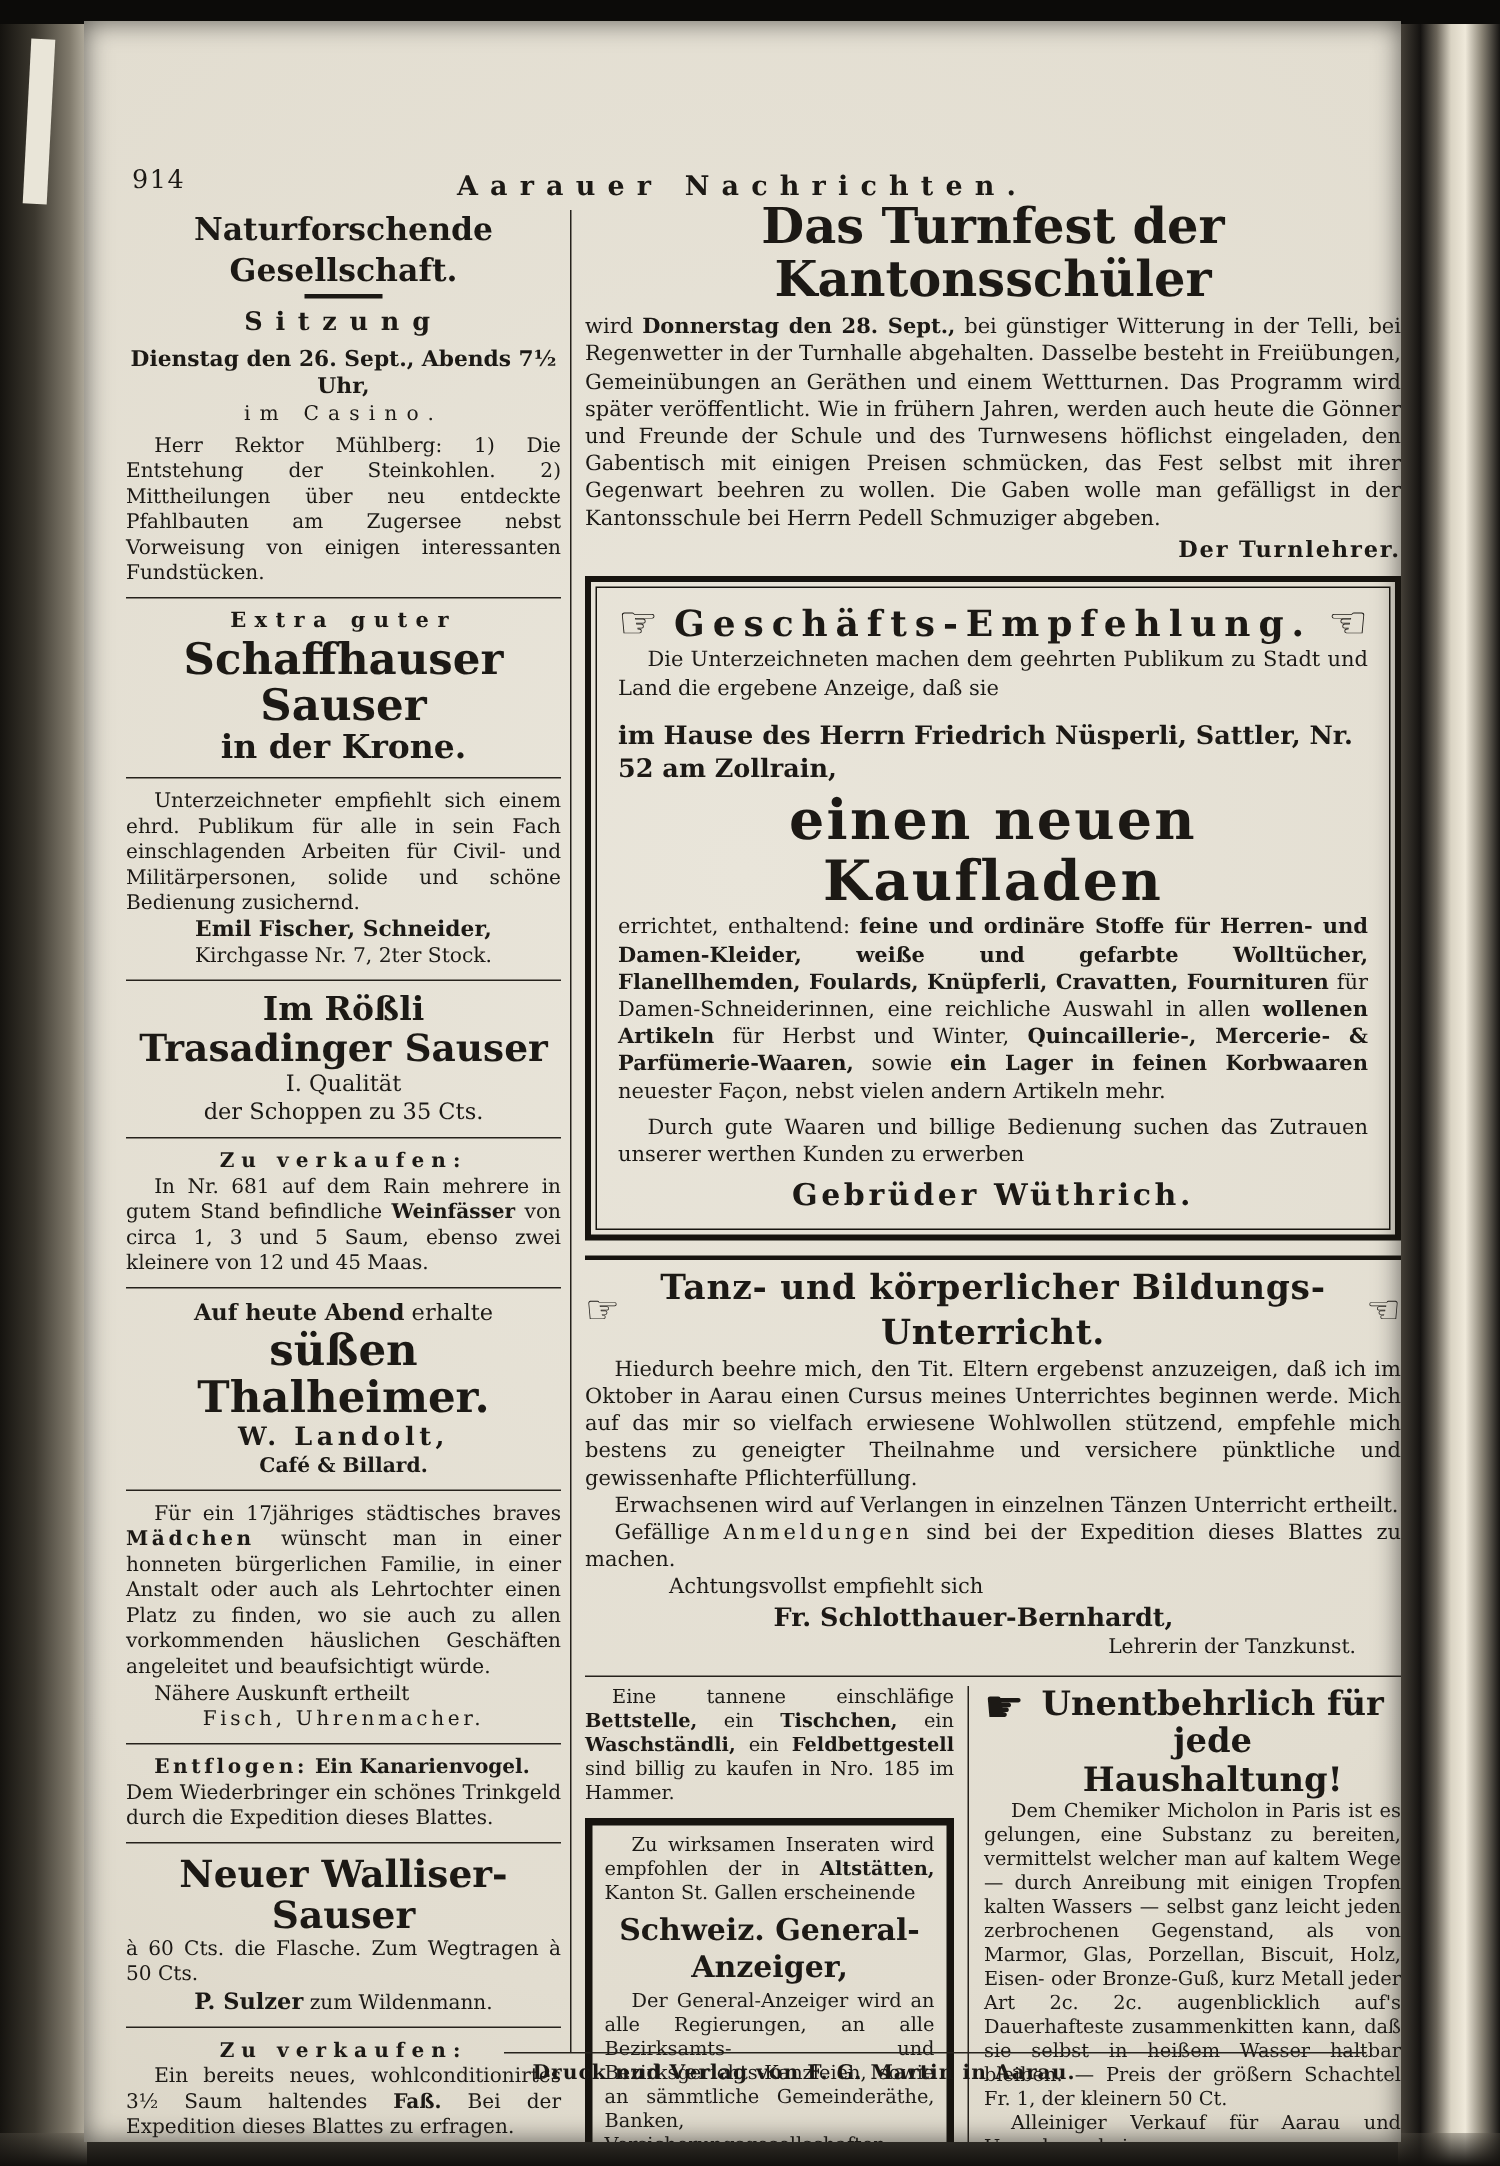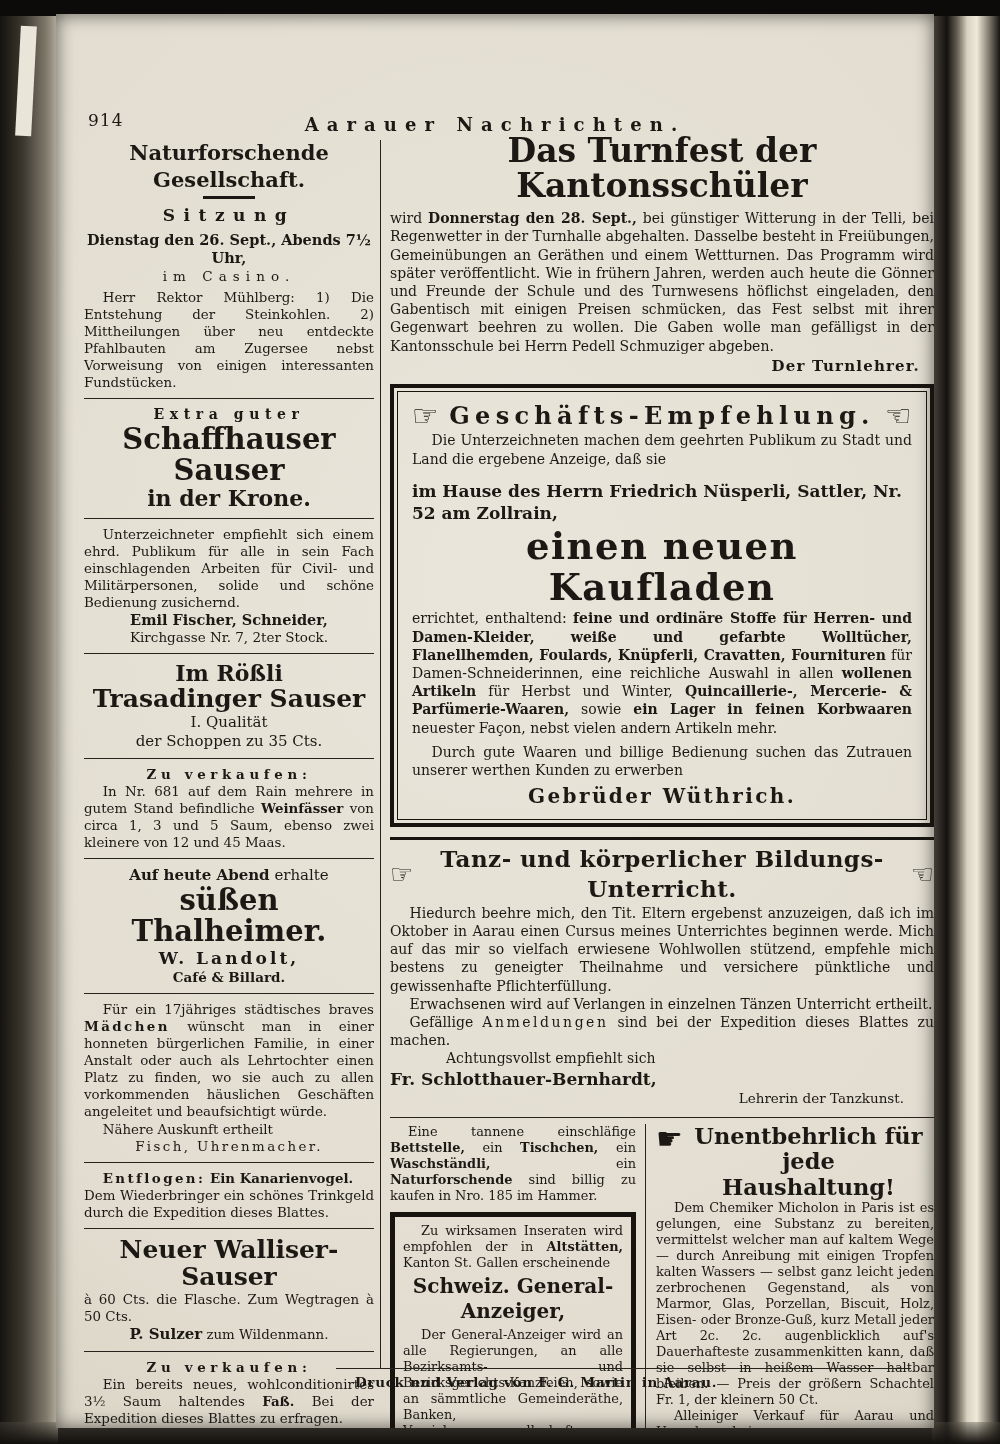--- a/index.html
+++ b/index.html
@@ -61,34 +61,34 @@
   .h-big   { font-size:29px; font-weight:bold; text-align:center; line-height:1.08; }
   .h-big2  { font-size:22px; font-weight:bold; text-align:center; line-height:1.1; }
   .h-med   { font-size:25px; font-weight:bold; text-align:center; line-height:1.1; }
   .h-sub   { font-size:15px; text-align:center; }
   .sig     { text-align:center; font-weight:bold; font-size:14.5px; }
   .sig-n   { text-align:center; font-size:13.5px; }
 
   
   .col-right { font-size:14px; line-height:1.3; }
   .h-turnfest { font-size:33px; font-weight:bold; text-align:center; line-height:1.05; margin-bottom:6px; }
-  .turn-sig { text-align:right; font-weight:bold; font-size:15px; letter-spacing:.08em; padding-right:14px; margin-top:2px; }
+  .turn-sig { text-align:right; font-weight:bold; font-size:15px; letter-spacing:.08em; margin-top:2px; }
 
   .gbox { border:4px solid #17140f; padding:3px; margin-top:8px; }
   .gbox-inner { border:1.2px solid #17140f; padding:8px 14px 10px; }
   .gbox-titlerow { display:flex; align-items:center; justify-content:space-between; }
   .gbox-title { font-size:24px; font-weight:bold; letter-spacing:.22em; text-align:center; flex:1; }
   .gbox-line2 { font-size:17px; font-weight:bold; margin-top:12px; }
   .gbox-head  { font-size:37px; font-weight:bold; text-align:center; letter-spacing:.04em; line-height:1.1; margin:2px 0; }
   .gbox-sig   { text-align:center; font-size:20px; font-weight:bold; letter-spacing:.12em; margin-top:4px; }
 
   .tanz { margin-top:10px; border-top:3px solid #17140f; padding-top:4px; }
   .tanz-titlerow { display:flex; align-items:center; justify-content:space-between; }
   .tanz-title { flex:1; text-align:center; font-size:23px; font-weight:bold; letter-spacing:.02em; }
-  .tanz-sig  { text-align:left; font-size:17px; font-weight:bold; padding-right:26px; }
+  .tanz-sig  { text-align:center; font-size:17px; font-weight:bold; padding-right:26px; }
   .tanz-sig2 { text-align:right; font-size:13.5px; padding-right:30px; }
 
   .subcols { display:flex; margin-top:10px; border-top:1.2px solid #26221c; padding-top:6px; }
   .sub-left  { width:256px; padding-right:9px; border-right:1.3px solid #26221c; font-size:12.9px; line-height:1.24; }
   .sub-right { width:288px; padding-left:10px; font-size:12.9px; line-height:1.24; }
 
   .abox { border:5px solid #17140f; padding:6px 8px; margin:8px 0 6px; }
   .h-anz { font-size:20px; font-weight:bold; text-align:center; margin:3px 0; }
 
   .unent-row { display:flex; align-items:flex-start; }
@@ -225,21 +225,21 @@
       <p class="just ind"><span>Gefällige </span><span class="sp2">Anmeldungen</span><span> sind bei der Expedition dieses Blattes zu machen.</span></p>
       <div style="padding-left:56px;">Achtungsvollst empfiehlt sich</div>
       <div class="tanz-sig">Fr. Schlotthauer-Bernhardt,</div>
       <div class="tanz-sig2">Lehrerin der Tanzkunst.</div>
     </div>
 
     <div class="subcols">
 
       <div class="sub-left">
         <div>
-          <p class="just ind"><span>Eine tannene einschläfige </span><span class="b">Bettstelle,</span><span> ein </span><span class="b">Tischchen,</span><span> ein </span><span class="b">Waschständli,</span><span> ein </span><span class="b">Naturforschende</span><span> sind billig zu kaufen in Nro. 185 im Hammer.</span></p>
+          <p class="just ind"><span>Eine tannene einschläfige </span><span class="b">Bettstelle,</span><span> ein </span><span class="b">Tischchen,</span><span> ein </span><span class="b">Waschständli,</span><span> ein </span><span class="b">Feldbettgestell</span><span> sind billig zu kaufen in Nro. 185 im Hammer.</span></p>
         </div>
 
         <div class="abox">
           <p class="just ind"><span>Zu wirksamen Inseraten wird empfohlen der in </span><span class="b">Altstätten,</span><span> Kanton St. Gallen erscheinende</span></p>
           <div class="h-anz">Schweiz. General-Anzeiger,</div>
           <p class="just ind"><span>Der General-Anzeiger wird an alle Regierungen, an alle Bezirksamts- und Bezirksgerichts-Kanzleien, sowie an sämmtliche Gemeinderäthe, Banken, Versicherungsgesellschaften, Eisenbahn-Wartsääle und Dampfschiffs-Kajüten </span></p>
         </div>
 
       </div>
 

